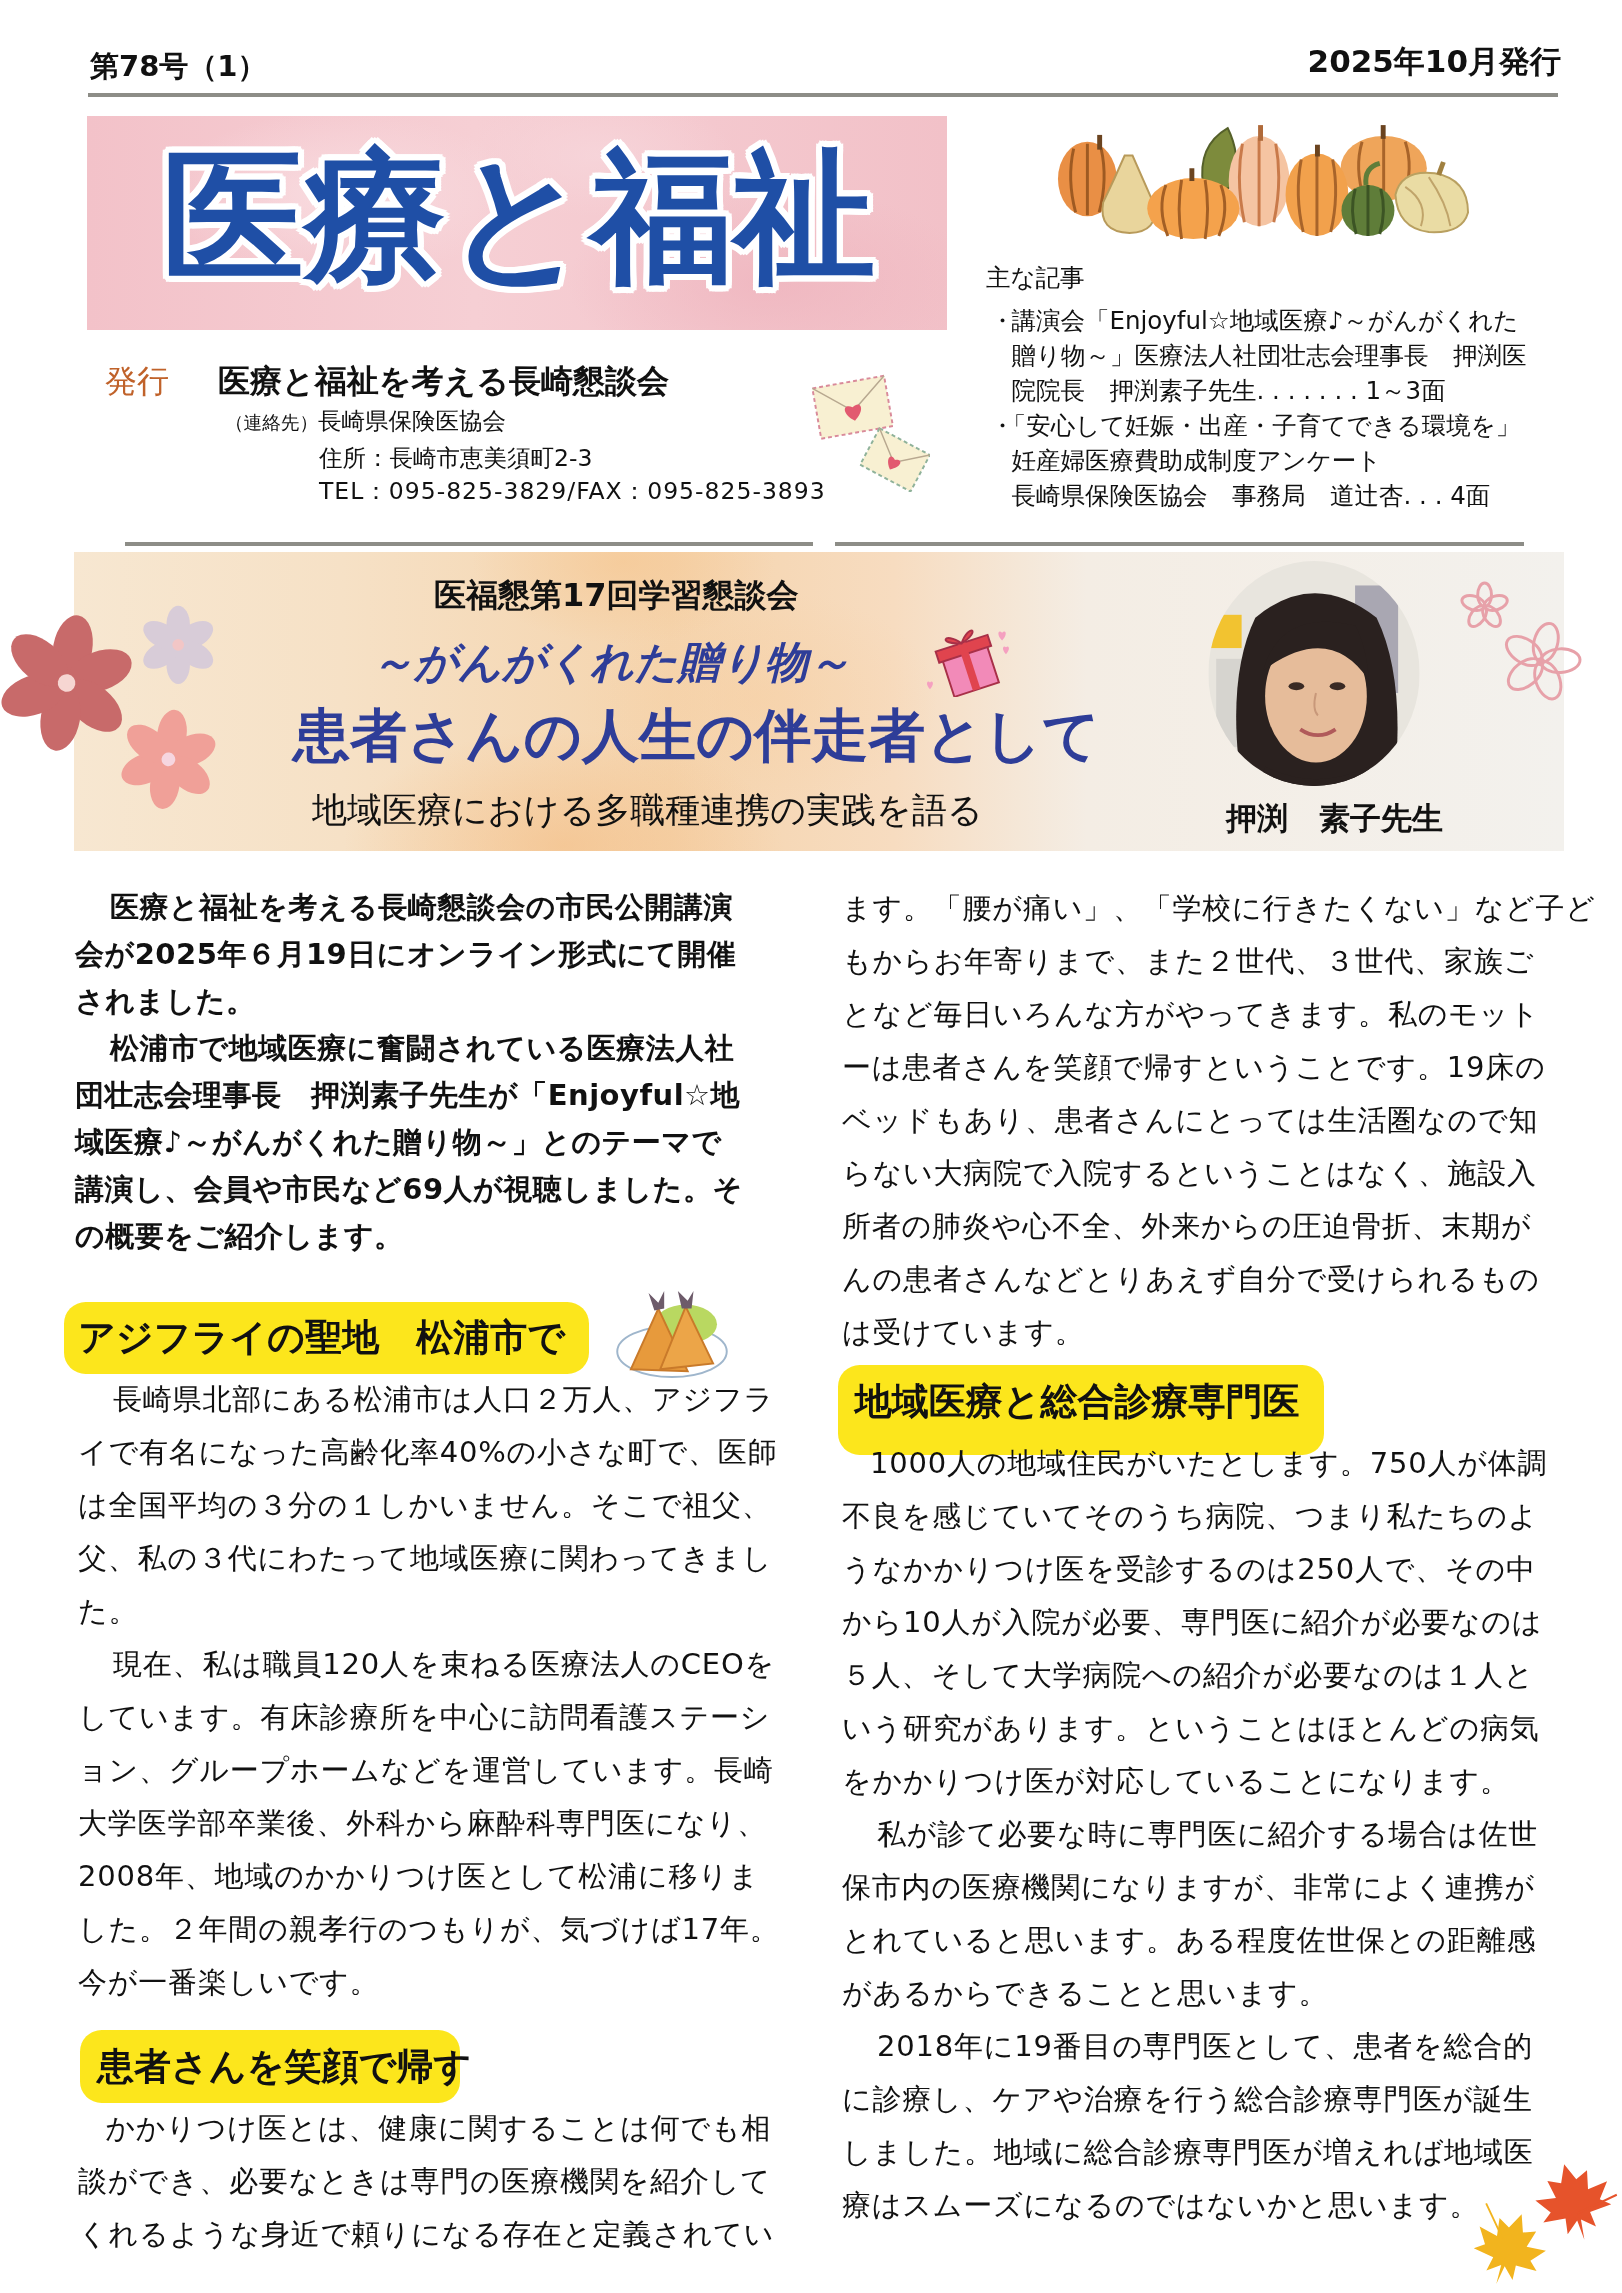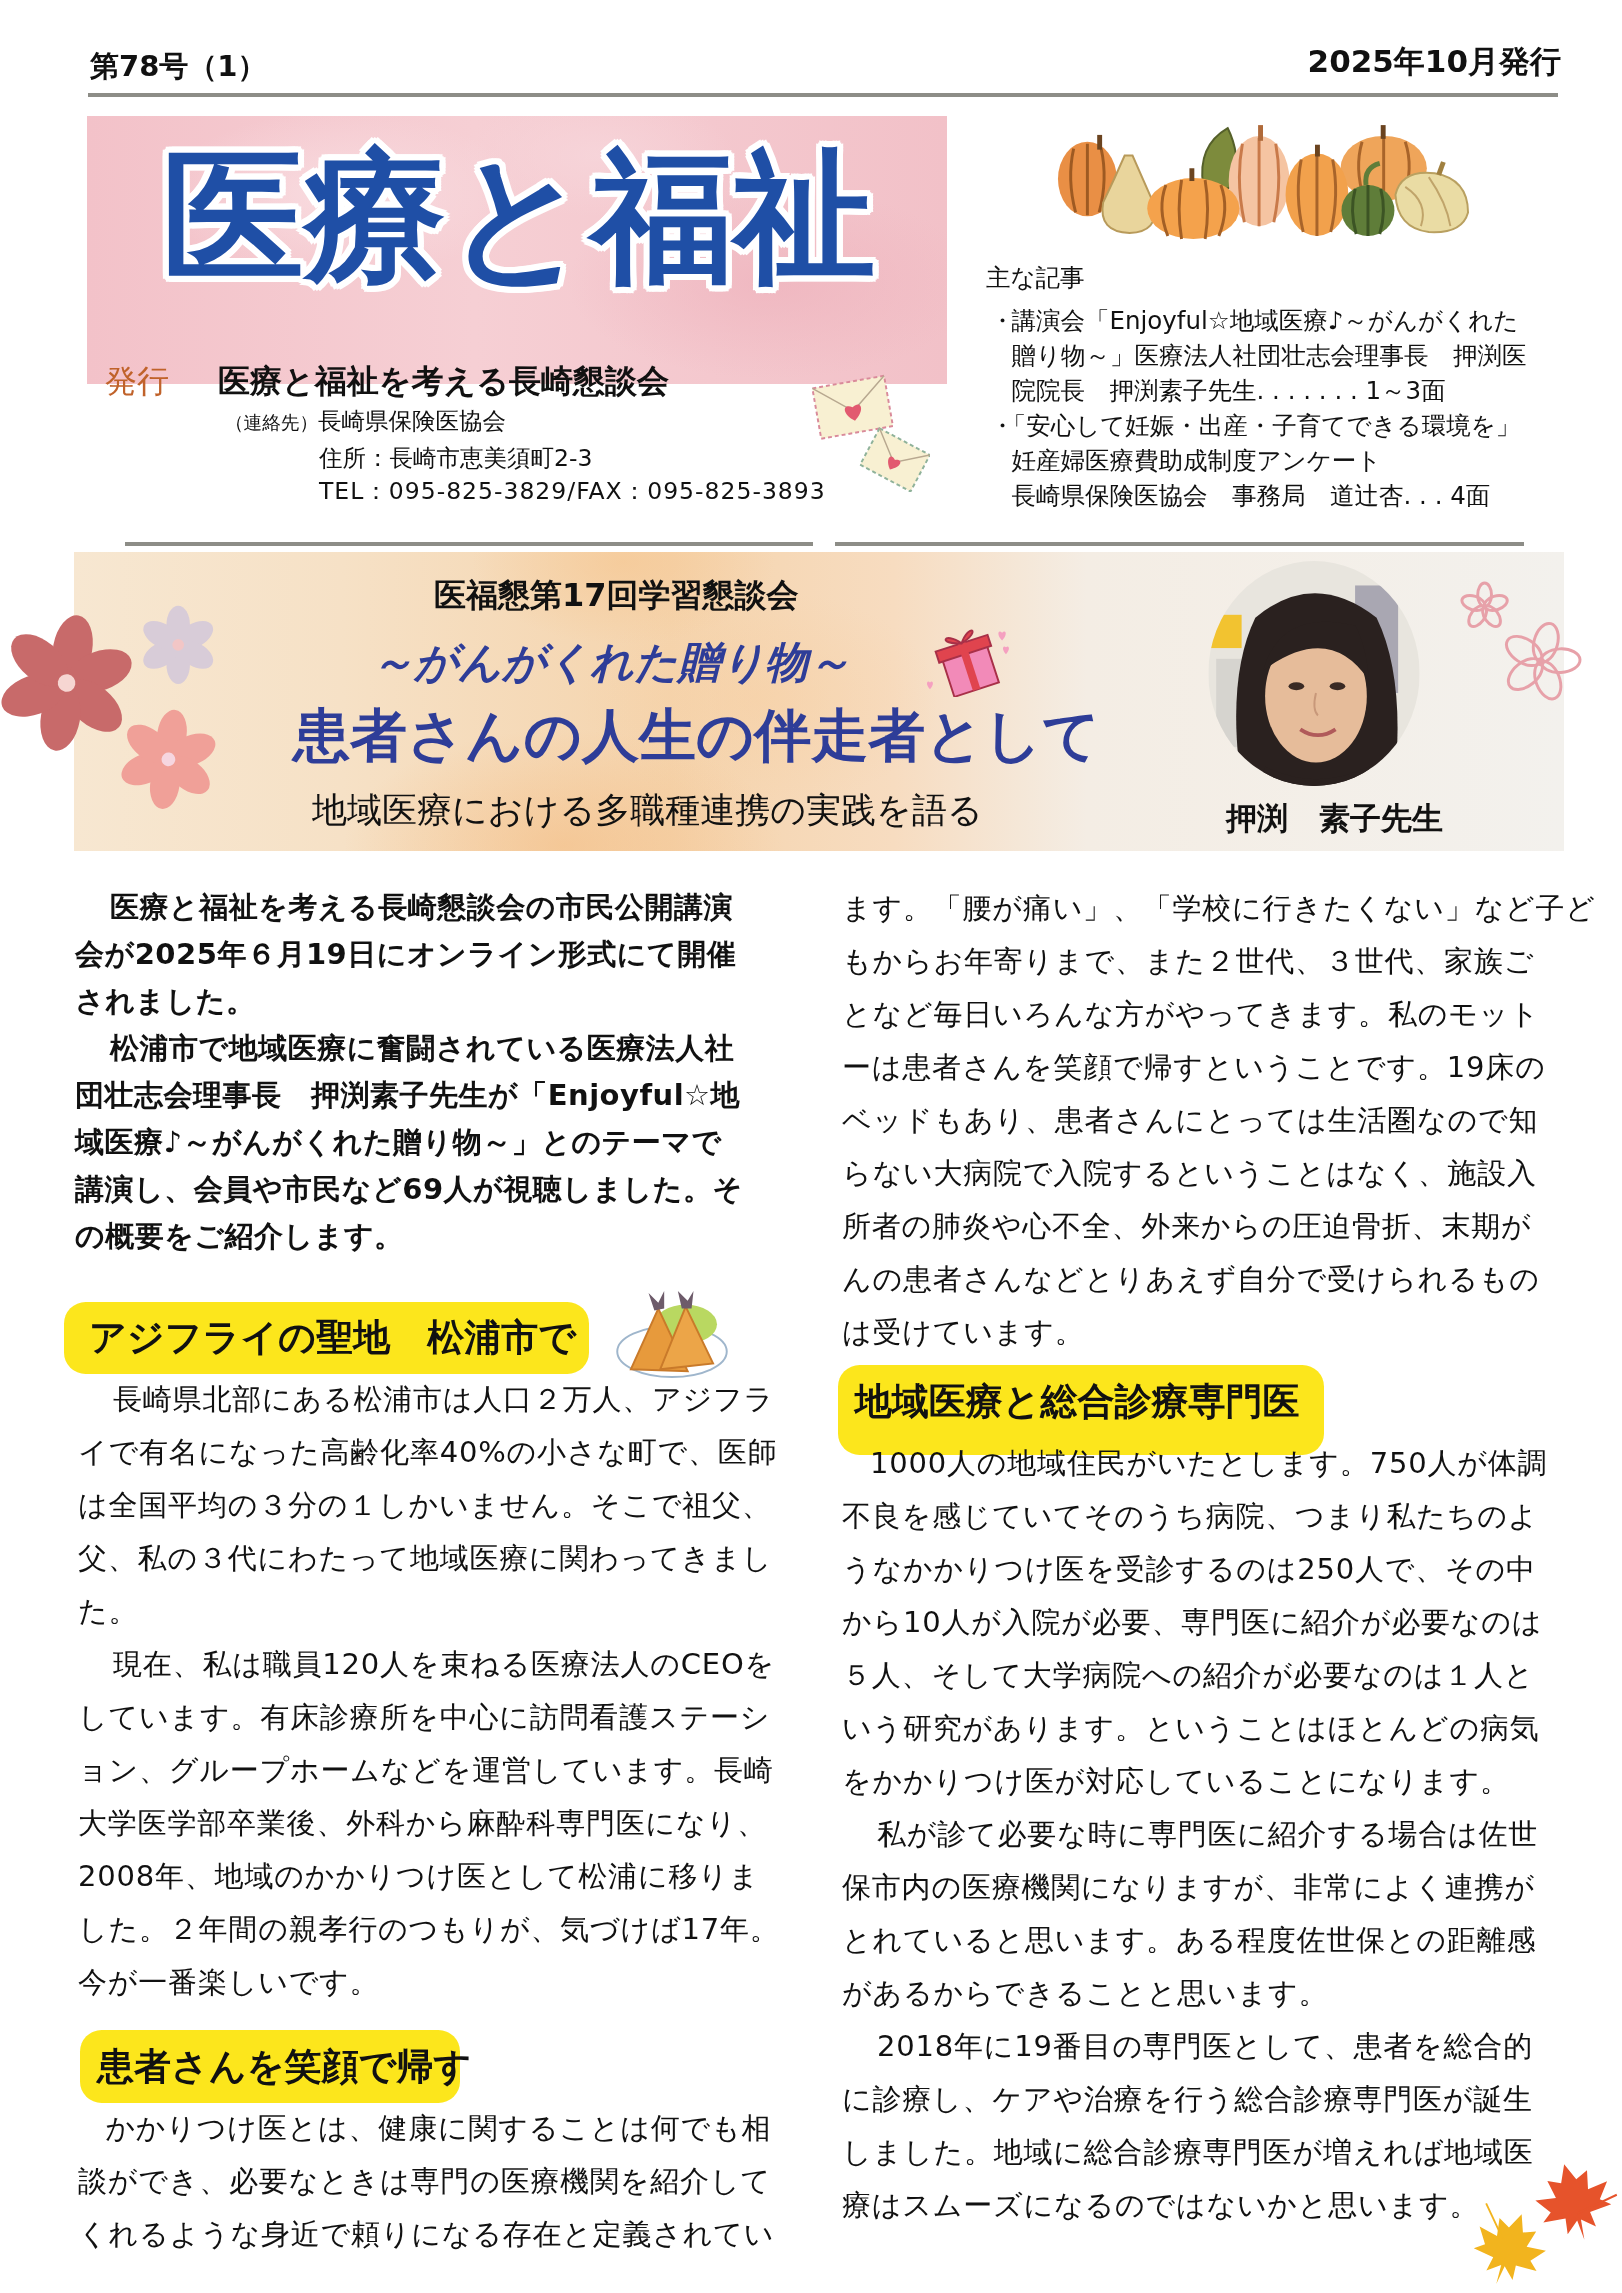--- a/index.html
+++ b/index.html
@@ -6,21 +6,21 @@
 html,body{width:1622px;height:2294px;background:#ffffff}
 body{position:relative;overflow:hidden;font-family:"DejaVu Sans",sans-serif;color:#111111}
 .abs{position:absolute}
 .nw{white-space:nowrap}
 #issue{left:90px;top:49px;font-size:29px;font-weight:bold;line-height:35px}
 #date{right:61px;top:44px;font-size:31px;font-weight:bold;line-height:35px}
 .rule{position:absolute;background:#8d8d87;height:3.9px}
 #top-rule{left:88px;top:93px;width:1470px}
 #rule-left{left:125px;top:542px;width:688px}
 #rule-right{left:835px;top:542px;width:689px}
-#masthead{left:87px;top:116px;width:860px;height:268px;
+#masthead{left:87px;top:116px;width:860px;height:214px;
  background:
   radial-gradient(ellipse 255px 118px at 255px 78px,rgba(249,222,226,.9),transparent 70%),
   radial-gradient(ellipse 294px 137px at 686px 167px,rgba(238,178,188,.7),transparent 70%),
   radial-gradient(ellipse 196px 88px at 510px 39px,rgba(247,214,219,.8),transparent 70%),
   linear-gradient(90deg,#f3c2c9 0%,#f6cfd4 45%,#f2c1c8 100%);}
 #masthead-title{position:absolute;left:75px;top:29px;font-size:142px;font-weight:bold;line-height:143px;color:#1f4fa6;white-space:nowrap;
  text-shadow:5.9px 0 #fff,-5.9px 0 #fff,0 5.9px #fff,0 -5.9px #fff,3.9px 3.9px #fff,-3.9px 3.9px #fff,3.9px -3.9px #fff,-3.9px -3.9px #fff,5.9px 2.9px #fff,-5.9px 2.9px #fff,5.9px -2.9px #fff,-5.9px -2.9px #fff,2.9px 5.9px #fff,-2.9px 5.9px #fff,2.9px -5.9px #fff,-2.9px -5.9px #fff}
 #pumpkins{left:1056px;top:124px;width:414px;height:116px}
 #contents{left:986px;top:263px;width:568px}
 #contents-heading{font-size:24.5px;line-height:29px;margin-bottom:11px}
@@ -57,21 +57,21 @@
 .body30{font-size:29px;letter-spacing:0.8px}
 #sec1-body{left:78px;top:1373px}
 #sec1-body .ln{height:53px;line-height:53px}
 #sec2-body-left{left:78px;top:2102px}
 #sec2-body-left .ln{height:53px;line-height:53px}
 #sec2-body-right{left:842px;top:882px}
 #sec2-body-right .ln{height:53px;line-height:53px}
 #sec3-body{left:842px;top:1437px}
 #sec3-body .ln{height:53px;line-height:53px}
 .hbox{position:absolute;background:#fce61c;border-radius:21.6px;font-size:37px;font-weight:bold;white-space:nowrap}
-#h-sec1{left:64px;top:1302px;width:525px;height:72px;line-height:72px;padding-left:25px}
+#h-sec1{left:64px;top:1302px;width:525px;height:72px;line-height:72px;padding-left:14px}
 #h-sec2{left:80px;top:2030px;width:380px;height:73px;line-height:73px;padding-left:17px}
 #h-sec3{left:838px;top:1365px;width:486px;height:90px;line-height:74px;padding-left:16.7px}
 #fried-fish{left:615px;top:1291px;width:114px;height:88px}
 #leaves{left:1465px;top:2161px;width:157px;height:127px}
 </style>
 </head>
 <body>
 
 <div id="issue" class="abs nw">第78号（1）</div>
 <div id="date" class="abs nw">2025年10月発行</div>

